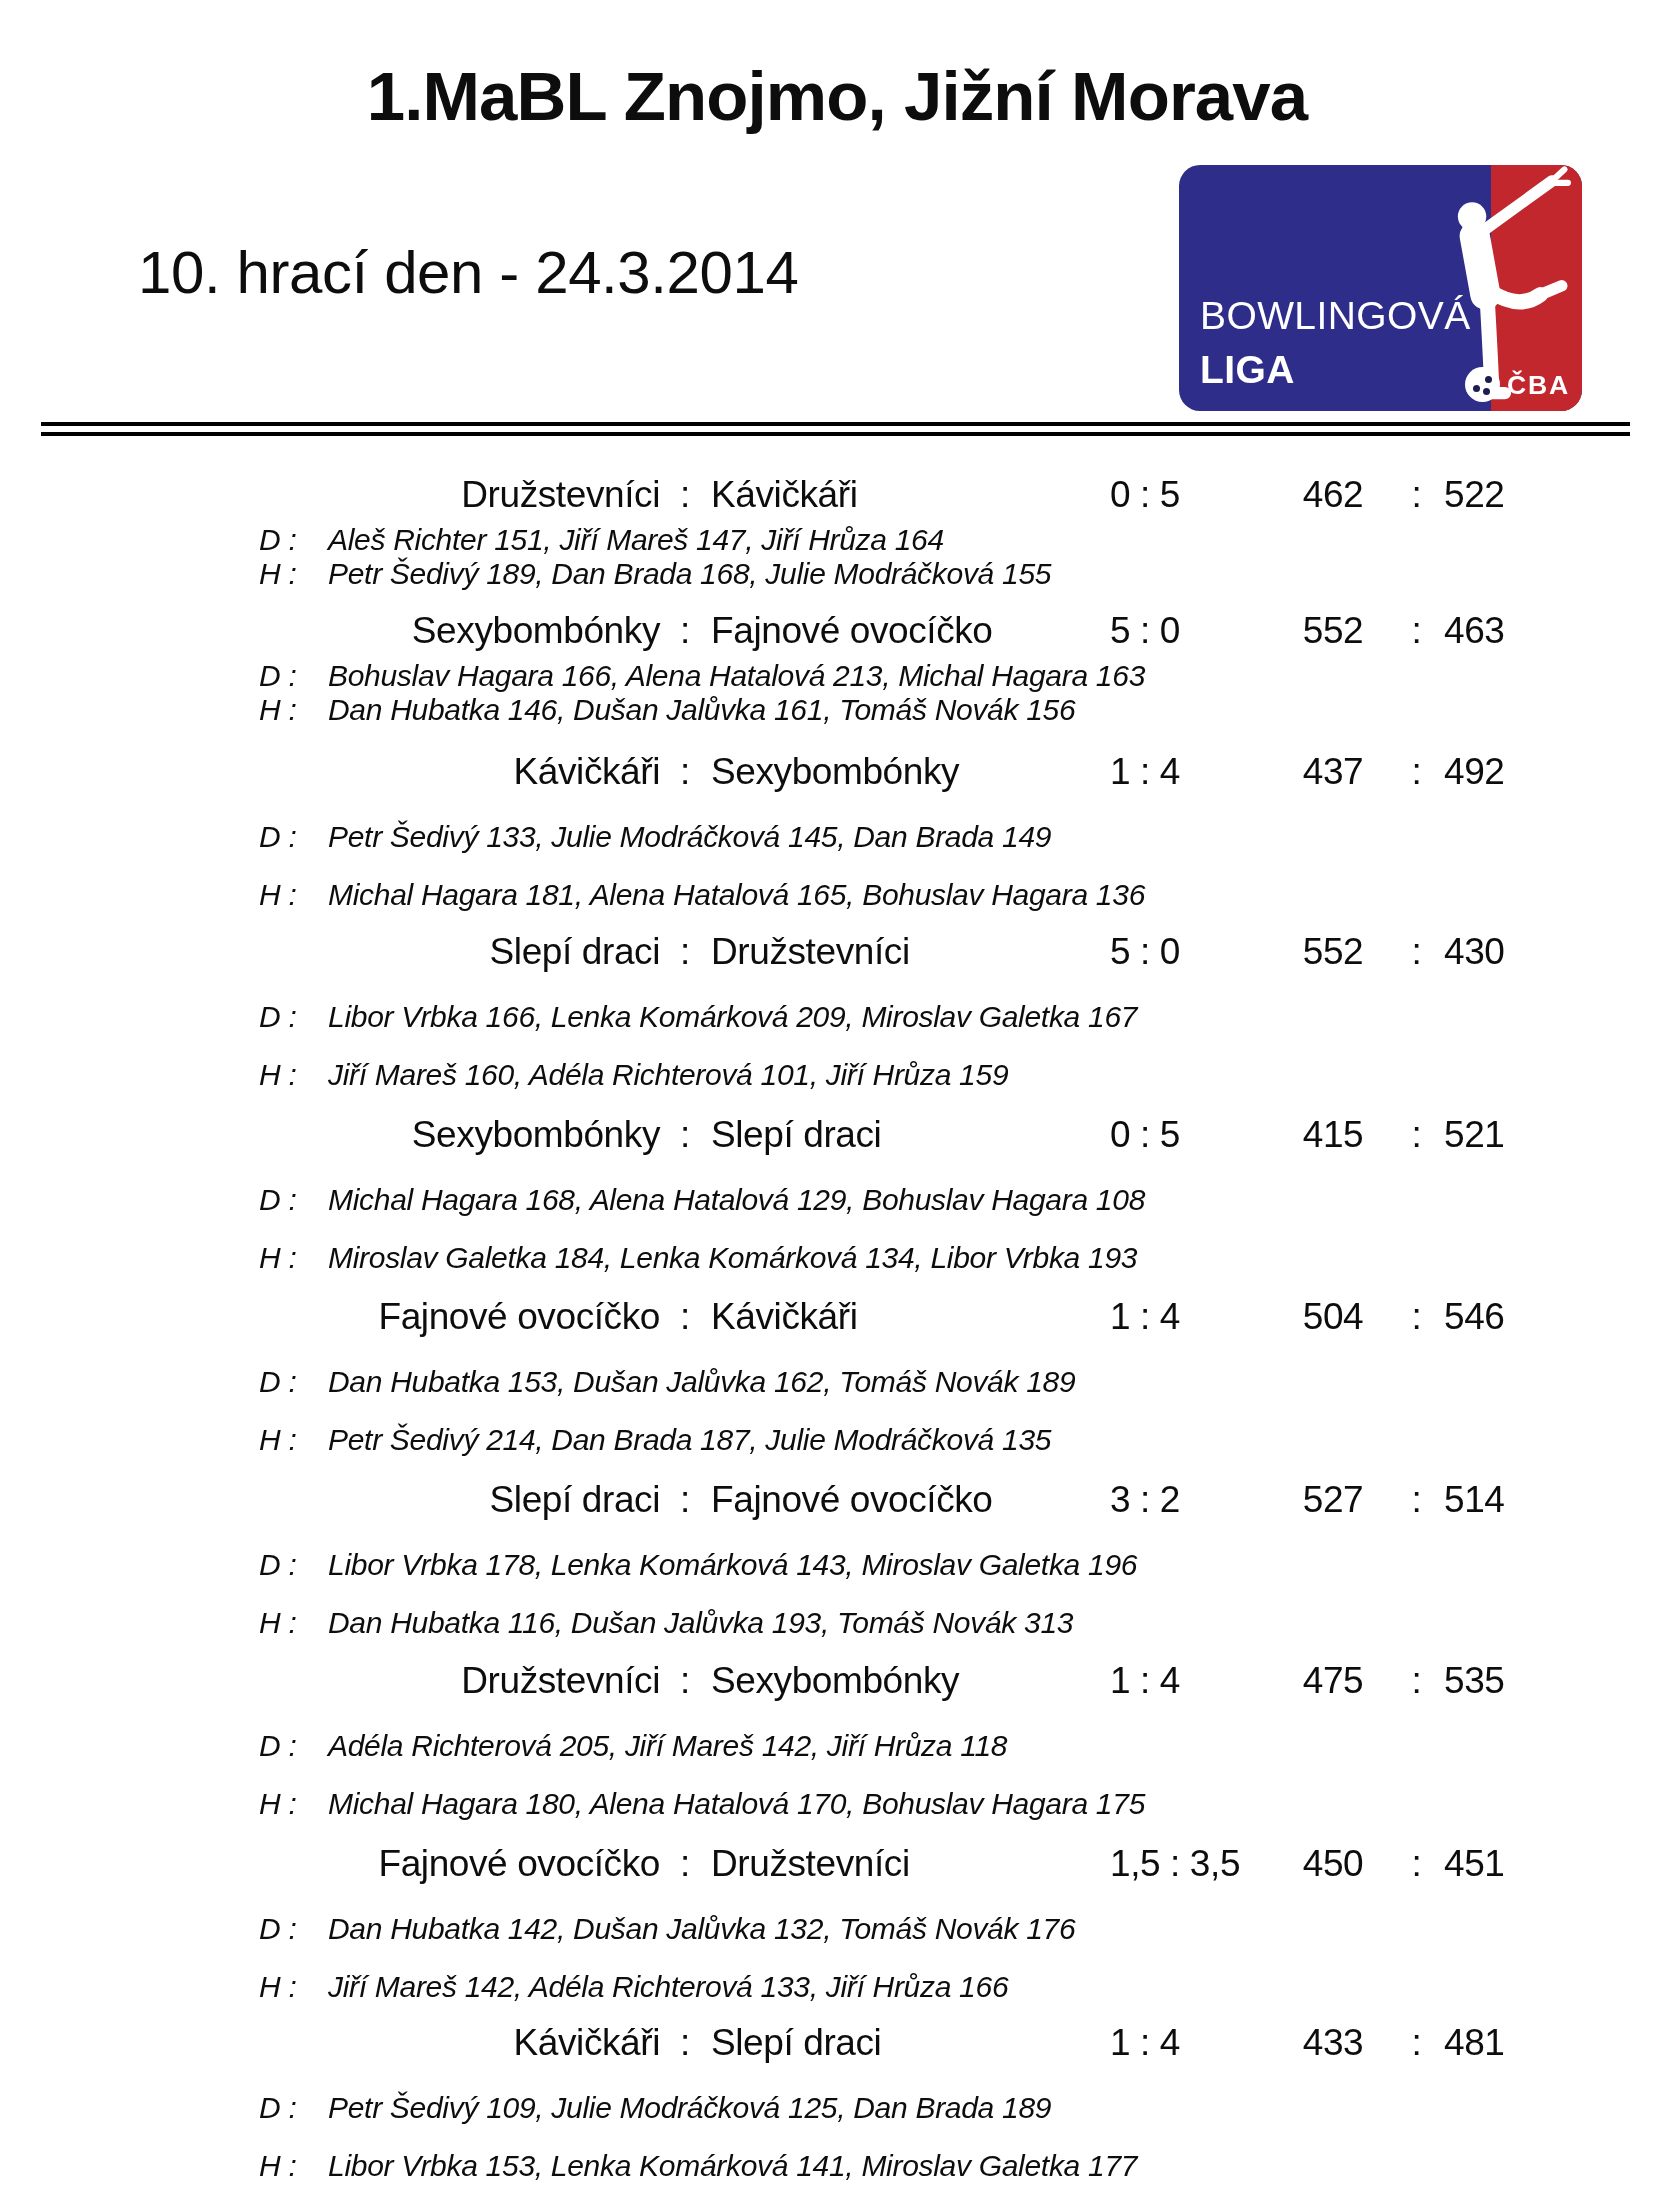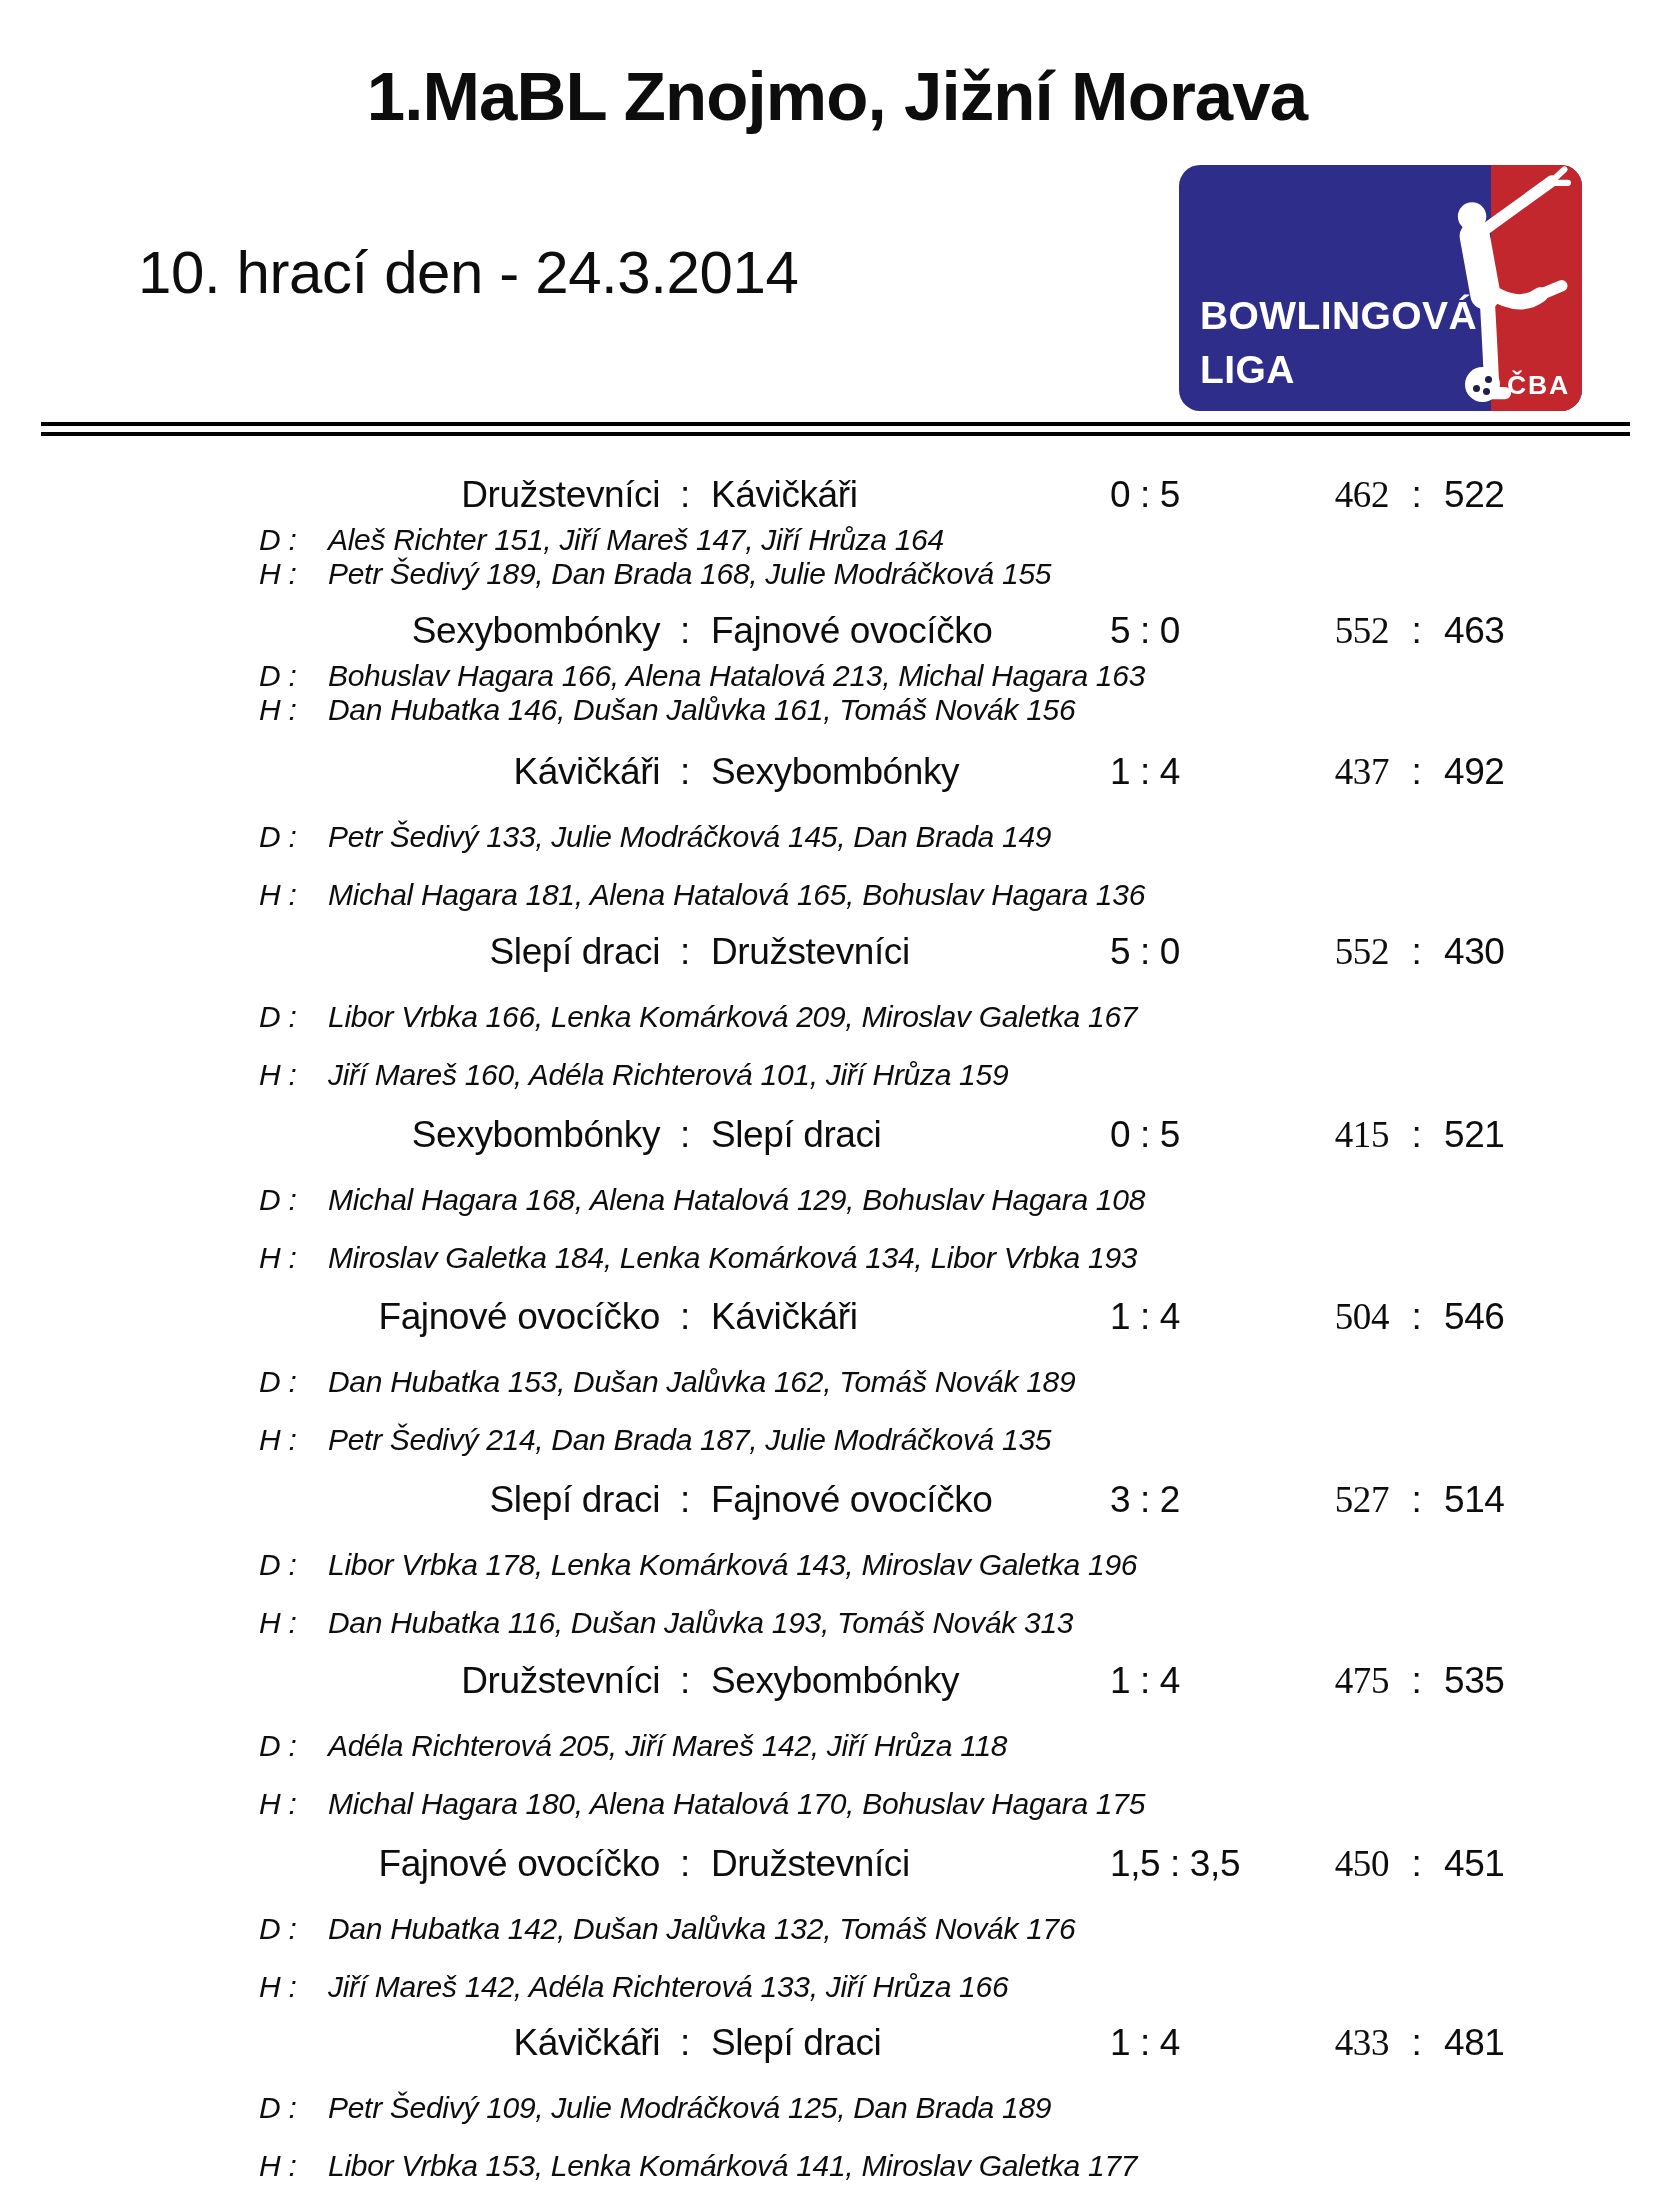--- a/index.html
+++ b/index.html
@@ -13,41 +13,41 @@
   }
   .sub1{position:absolute;left:103px;top:238px;font-size:60px;letter-spacing:-0.4px;white-space:nowrap;margin-left:35px;}
   .sub2{position:absolute;left:103px;top:321px;font-size:48px;letter-spacing:-0.4px;white-space:nowrap;}
 
   
   .logo{
     position:absolute;left:1179px;top:165px;width:403px;height:246px;
     background:var(--logo-blue,#2e2d8a);border-radius:21px;overflow:hidden;
   }
   .logo .redstripe{position:absolute;right:0;top:0;width:91px;height:100%;background:var(--logo-red,#c1272d);}
-  .logo .l1{position:absolute;left:21px;top:129px;font-size:39px;font-weight:bold;color:#fff;letter-spacing:0.4px;white-space:nowrap;}
+  .logo .l1{position:absolute;left:21px;top:129px;font-size:39px;font-weight:normal;color:#fff;letter-spacing:0.4px;white-space:nowrap;}
   .logo .l2{position:absolute;left:21px;top:183px;font-size:39px;font-weight:bold;color:#fff;letter-spacing:0.4px;white-space:nowrap;}
   .logo svg.bowler{position:absolute;left:262px;top:0;width:142px;height:245px;}
   .ball{position:absolute;left:286px;top:202px;width:35px;height:35px;border-radius:50%;background:#ffffff;}
   .ball .dot{position:absolute;width:7px;height:7px;border-radius:50%;background:#1d1d4f;}
   .ball .d1{left:8px;top:17.7px;}
   .ball .d2{left:17.7px;top:21px;}
   .ball .d3{left:19.5px;top:8.9px;}
   .cba{position:absolute;left:328px;top:205px;font-size:26.6px;font-weight:bold;color:#fff;letter-spacing:1.8px;}
 
   .rule{position:absolute;left:41px;right:44px;top:422px;height:6.2px;border-top:4.4px solid #000;border-bottom:4.4px solid #000;}
 
   
   .match{position:absolute;left:0;width:100%;}
   .m-head{position:absolute;top:0;left:0;width:100%;height:43px;font-size:37px;line-height:43px;letter-spacing:-0.4px;white-space:nowrap;}
   .m-head .home{position:absolute;left:0;width:660px;text-align:right;}
   .m-head .tcolon{position:absolute;left:660px;width:50px;text-align:center;}
   .m-head .away{position:absolute;left:711px;}
   .m-head .score{position:absolute;left:1110px;}
   .m-head .pins{position:absolute;left:1277px;}
-  .pins .ph{display:inline-block;width:112px;text-align:right;font-family:Liberation Serif, serif;}
+  .pins .ph{display:inline-block;width:112px;text-align:center;}
   .pins .pc{display:inline-block;width:55px;text-align:center;}
   .pins .pa{display:inline-block;}
   .p-row{position:absolute;left:259px;font-size:30px;font-style:italic;line-height:35px;letter-spacing:-0.3px;white-space:nowrap;}
   .p-row .pl{display:inline-block;width:69px;}
   .match.compact .d{top:41px;margin-top:8px;}
   .match.compact .h{top:83px;}
   .match.tall .d{top:69px;}
   .match.tall .h{top:127px;}
 </style>
 </head>

